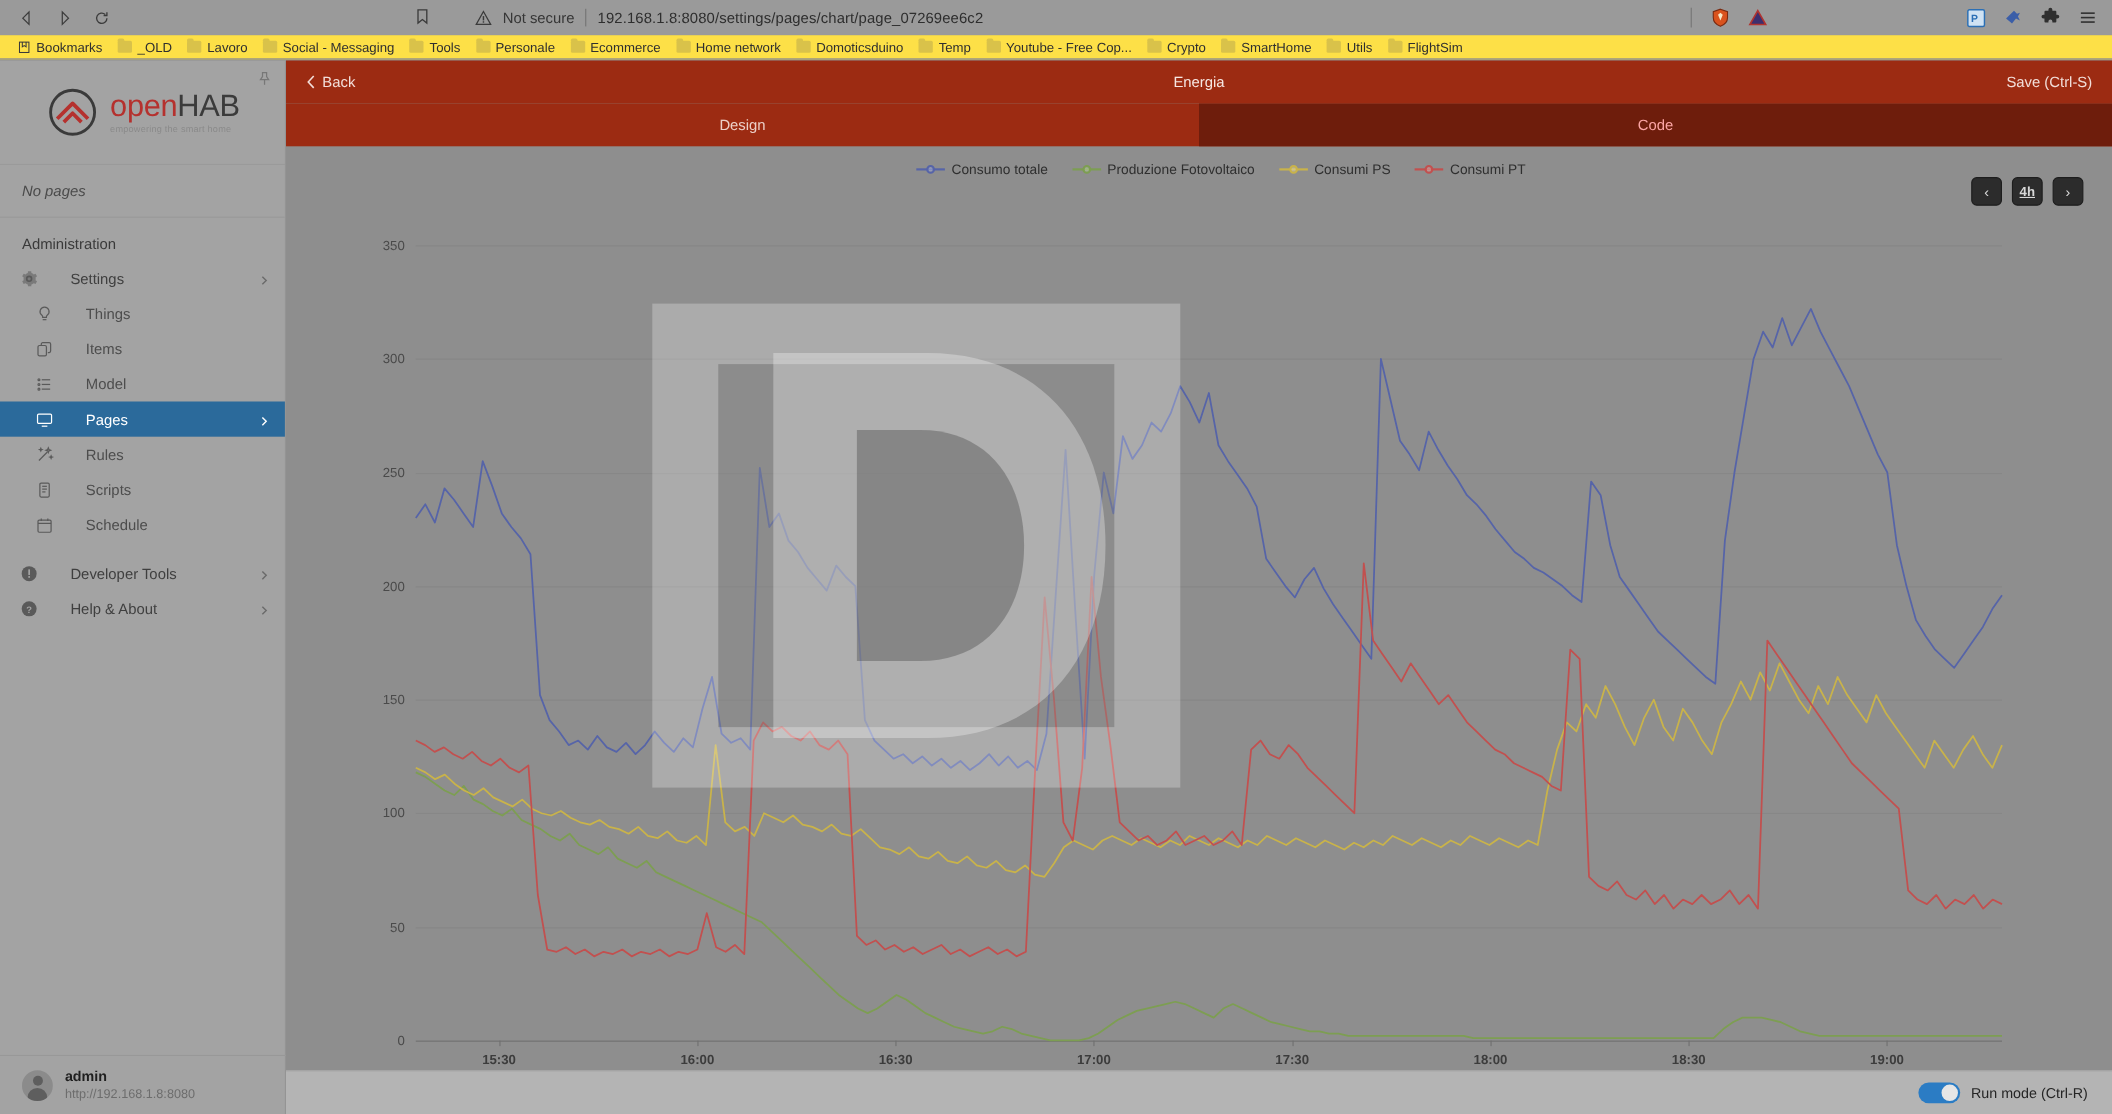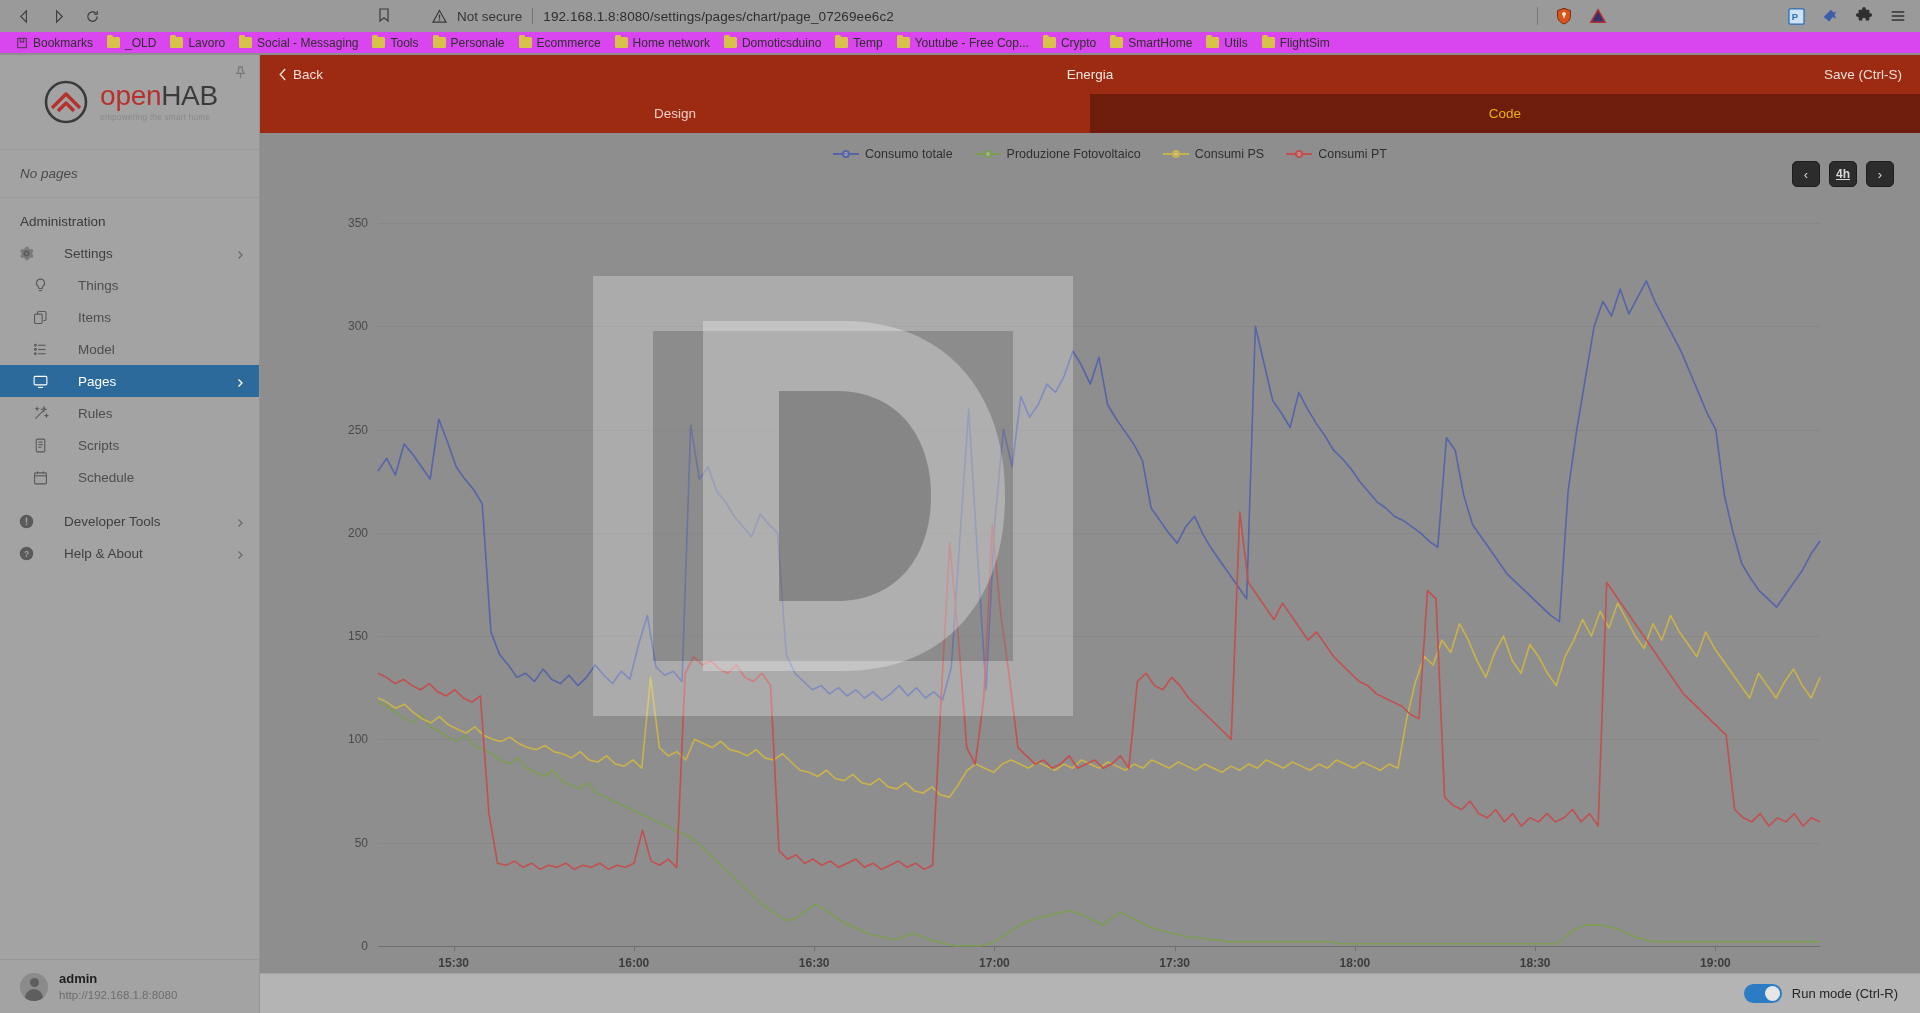--- a/index.html
+++ b/index.html
@@ -35,21 +35,21 @@
     font-size: 13.5px; color: #2e2e2e; white-space: nowrap;
     letter-spacing: .1px;
   }
   .tb-right { display: flex; align-items: center; gap: 14px; padding-right: 12px; margin-left: auto; }
   .tb-ico { width: 20px; height: 20px; display:flex; align-items:center; justify-content:center; }
   .tb-sep { width:1px; height:18px; background:#757575; margin-right:2px; }
 
   
   #bookmarks-bar {
     position: absolute; left: 0; top: 32px; width: 1920px; height: 22px;
-    background: #d946ef; display: flex; align-items: center;
+    background: #fde047; display: flex; align-items: center;
     padding-left: 10px; gap: 2px;
     border-bottom: 1px solid #8d8d8d;
   }
   .bm {
     display: flex; align-items: center; gap: 5px;
     padding: 2px 6px; font-size: 12px; color: #2f2f2f; white-space: nowrap;
   }
   .folder-ico {
     width: 13px; height: 11px; background: #d9c24a;
     border-radius: 1.5px; position: relative; flex: 0 0 auto;
@@ -142,21 +142,21 @@
     position:absolute; left:0; right:0; text-align:center; font-size:13.5px;
     color:#f6e7e3; pointer-events:none;
   }
   .hdr-save { margin-left:auto; font-size:13.5px; color:#f2ded9; z-index:2; }
 
   #tabs-bar { height: 39px; display: flex; background: #9c2b12; }
   .tab {
     flex: 1; display:flex; align-items:center; justify-content:center;
     font-size: 13.5px; color: #eccfc7;
   }
-  .tab.active { background: #6e1d0c; color: #eab308; }
+  .tab.active { background: #6e1d0c; color: #fca5a5; }
 
   
   #chart-area { position: relative; height: 880px; }
   #legend {
     position:absolute; top: 14px; left: 0; right: 0;
     display:flex; justify-content:center; align-items:center; gap: 22px; margin-left: 40px;
   }
   .lg { display:flex; align-items:center; gap:6px; font-size:12.5px; color:#2f2f2f; }
   .lg-mark { width: 26px; height: 12px; position: relative; flex:0 0 auto; }
   .lg-mark i {

